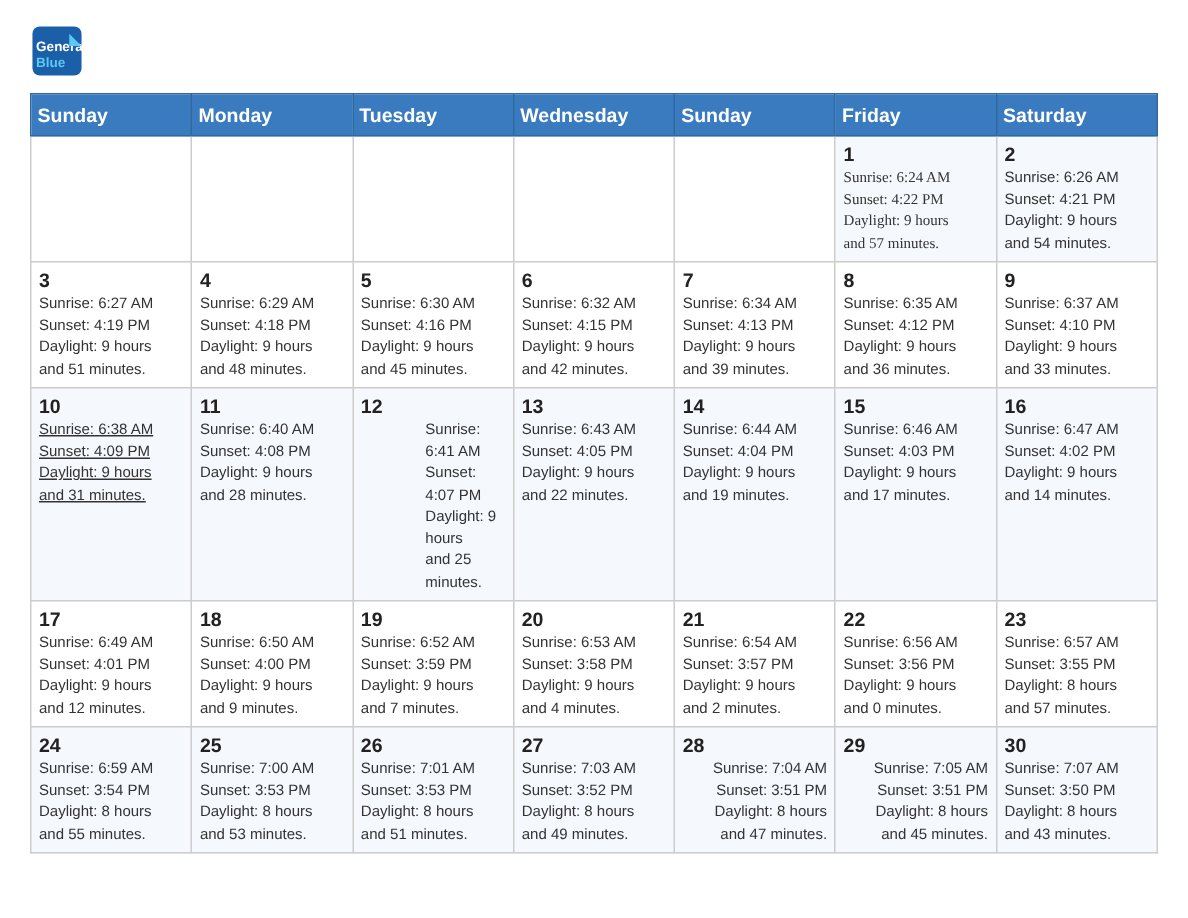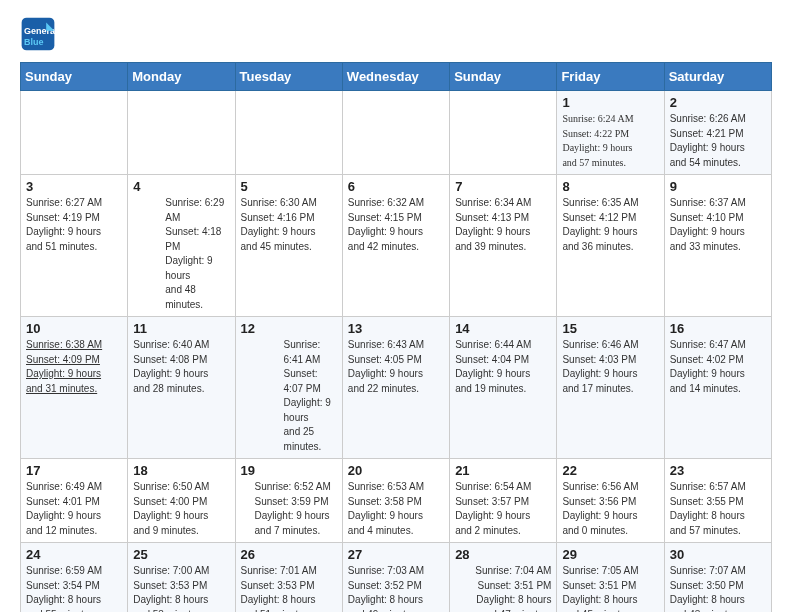--- a/index.html
+++ b/index.html
@@ -155,21 +155,21 @@
         <tr>
           <td>
             <div class="day-number">3</div>
             <div class="day-info" style="white-space: pre-line;">Sunrise: 6:27 AM
 Sunset: 4:19 PM
 Daylight: 9 hours
 and 51 minutes.</div>
           </td>
           <td>
             <div class="day-number">4</div>
-            <div class="day-info" style="white-space: pre-line; margin-left: 32px;">Sunrise: 6:29 AM
+            <div class="day-info" style="white-space: pre-line;">Sunrise: 6:29 AM
 Sunset: 4:18 PM
 Daylight: 9 hours
 and 48 minutes.</div>
           </td>
           <td>
             <div class="day-number">5</div>
             <div class="day-info" style="white-space: pre-line;">Sunrise: 6:30 AM
 Sunset: 4:16 PM
 Daylight: 9 hours
 and 45 minutes.</div>
@@ -264,21 +264,21 @@
           </td>
           <td>
             <div class="day-number">18</div>
             <div class="day-info" style="white-space: pre-line;">Sunrise: 6:50 AM
 Sunset: 4:00 PM
 Daylight: 9 hours
 and 9 minutes.</div>
           </td>
           <td>
             <div class="day-number">19</div>
-            <div class="day-info" style="white-space: pre-line; margin-left: 14px;">Sunrise: 6:52 AM
+            <div class="day-info" style="white-space: pre-line;">Sunrise: 6:52 AM
 Sunset: 3:59 PM
 Daylight: 9 hours
 and 7 minutes.</div>
           </td>
           <td>
             <div class="day-number">20</div>
             <div class="day-info" style="white-space: pre-line;">Sunrise: 6:53 AM
 Sunset: 3:58 PM
 Daylight: 9 hours
 and 4 minutes.</div>
@@ -336,21 +336,21 @@
           </td>
           <td>
             <div class="day-number">28</div>
             <div class="day-info" style="white-space: pre-line; text-align: right;">Sunrise: 7:04 AM
 Sunset: 3:51 PM
 Daylight: 8 hours
 and 47 minutes.</div>
           </td>
           <td>
             <div class="day-number">29</div>
-            <div class="day-info" style="white-space: pre-line;">Sunrise: 7:05 AM
+            <div class="day-info" style="white-space: pre-line; text-align: right;">Sunrise: 7:05 AM
 Sunset: 3:51 PM
 Daylight: 8 hours
 and 45 minutes.</div>
           </td>
           <td>
             <div class="day-number">30</div>
             <div class="day-info" style="white-space: pre-line;">Sunrise: 7:07 AM
 Sunset: 3:50 PM
 Daylight: 8 hours
 and 43 minutes.</div>

